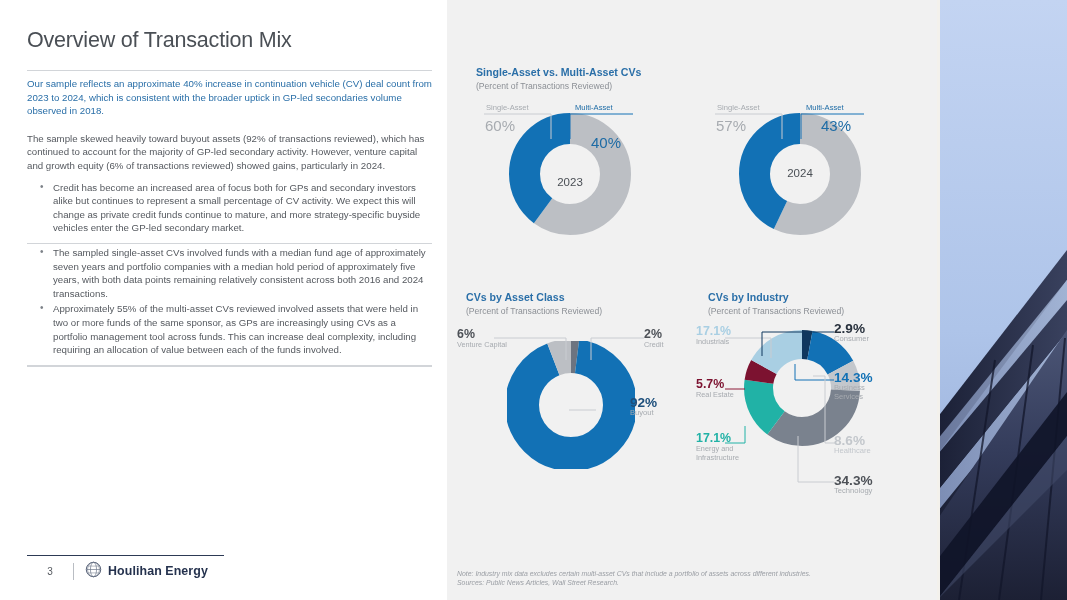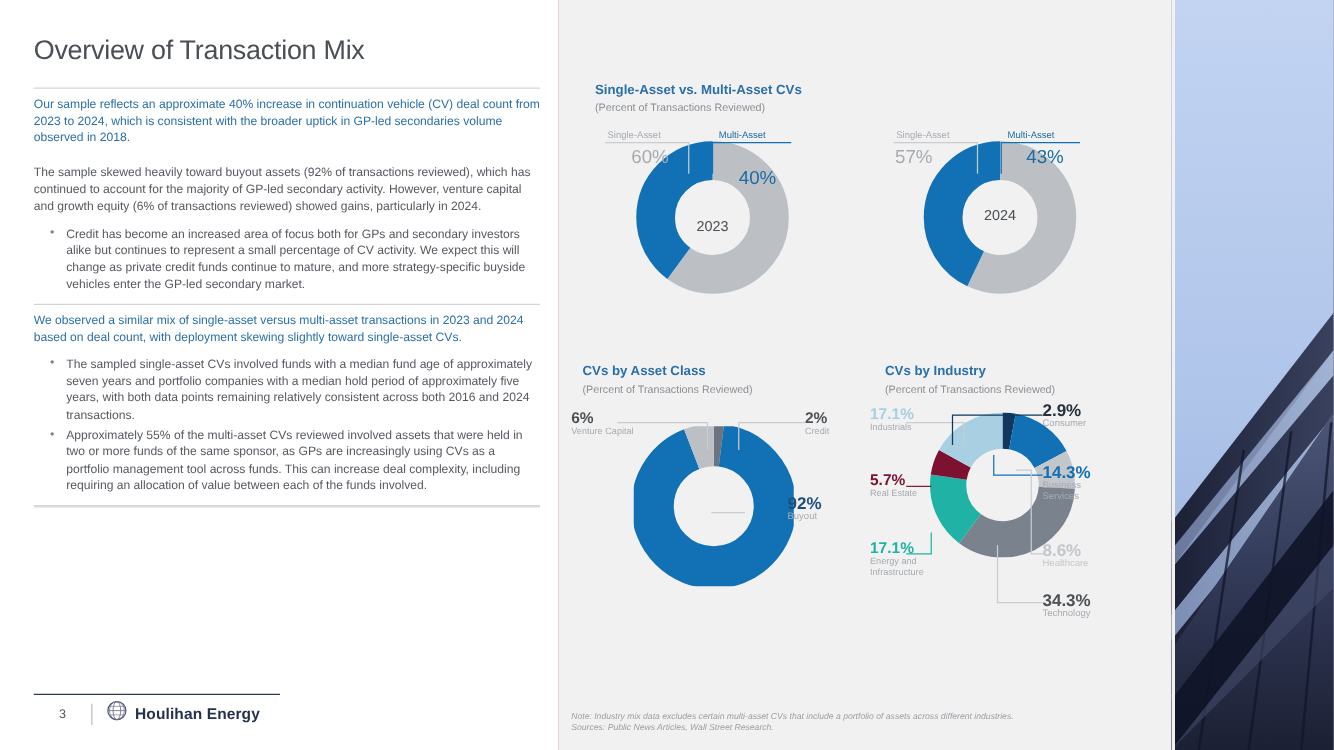--- a/index.html
+++ b/index.html
@@ -174,21 +174,20 @@
     <div id="page-title">Overview of Transaction Mix</div>
 
     <div id="narrative">
         <div class="rule"></div>
         <div class="para highlight">Our sample reflects an approximate 40% increase in continuation vehicle (CV) deal count from 2023 to 2024, which is consistent with the broader uptick in GP-led secondaries volume observed in 2018.</div>
         <div class="para plain">The sample skewed heavily toward buyout assets (92% of transactions reviewed), which has continued to account for the majority of GP-led secondary activity. However, venture capital and growth equity (6% of transactions reviewed) showed gains, particularly in 2024.</div>
         <ul class="bullets">
           <li>Credit has become an increased area of focus both for GPs and secondary investors alike but continues to represent a small percentage of CV activity. We expect this will change as private credit funds continue to mature, and more strategy-specific buyside vehicles enter the GP-led secondary market.</li>
         </ul>
         <div class="rule"></div>
-        <div class="para highlight">We observed a similar mix of single-asset versus multi-asset transactions in 2023 and 2024 based on deal count, with deployment skewing slightly toward single-asset CVs.</div>
         <ul class="bullets">
           <li>The sampled single-asset CVs involved funds with a median fund age of approximately seven years and portfolio companies with a median hold period of approximately five years, with both data points remaining relatively consistent across both 2016 and 2024 transactions.</li>
           <li>Approximately 55% of the multi-asset CVs reviewed involved assets that were held in two or more funds of the same sponsor, as GPs are increasingly using CVs as a portfolio management tool across funds. This can increase deal complexity, including requiring an allocation of value between each of the funds involved.</li>
         </ul>
         <div class="rule"></div>
         <div class="rule"></div>
       </div>
 
     <div id="footer">
       <div id="footer-rule"></div>
@@ -219,21 +218,21 @@
       <svg width="126" height="126" viewBox="0 0 126 126">
 
         <circle cx="63" cy="63" r="45.5" fill="none" stroke="#bcbfc4" stroke-width="31" stroke-dasharray="171.5 114.4" transform="rotate(-90 63 63)"></circle>
 
         <circle cx="63" cy="63" r="45.5" fill="none" stroke="#1271b5" stroke-width="31" stroke-dasharray="114.4 171.5" stroke-dashoffset="-171.5" transform="rotate(-90 63 63)"></circle>
       </svg>
     </div>
     <div class="center-year" style="left:83px; top:176px;">2023</div>
 
     <div class="lbl-head gray-txt" style="left:39px; top:103px;">Single-Asset</div>
-    <div class="lbl-pct gray-txt" style="left:38px; top:117px;margin-left:20px;">60%</div>
+    <div class="lbl-pct gray-txt" style="left:38px; top:117px;">60%</div>
     <svg class="brkt" style="left:36px; top:113px;" width="70" height="27">
       <path d="M1 1 H68 V26" fill="none" stroke="#c9ccd1" stroke-width="1"></path>
     </svg>
 
     <div class="lbl-head blue-txt" style="left:128px; top:103px;">Multi-Asset</div>
     <div class="lbl-pct blue-txt" style="left:144px; top:104px;margin-top:30px;">40%</div>
     <svg class="brkt" style="left:122px; top:113px;" width="66" height="27">
       <path d="M1 26 V1 H64" fill="none" stroke="#1271b5" stroke-width="1"></path>
     </svg>
 

